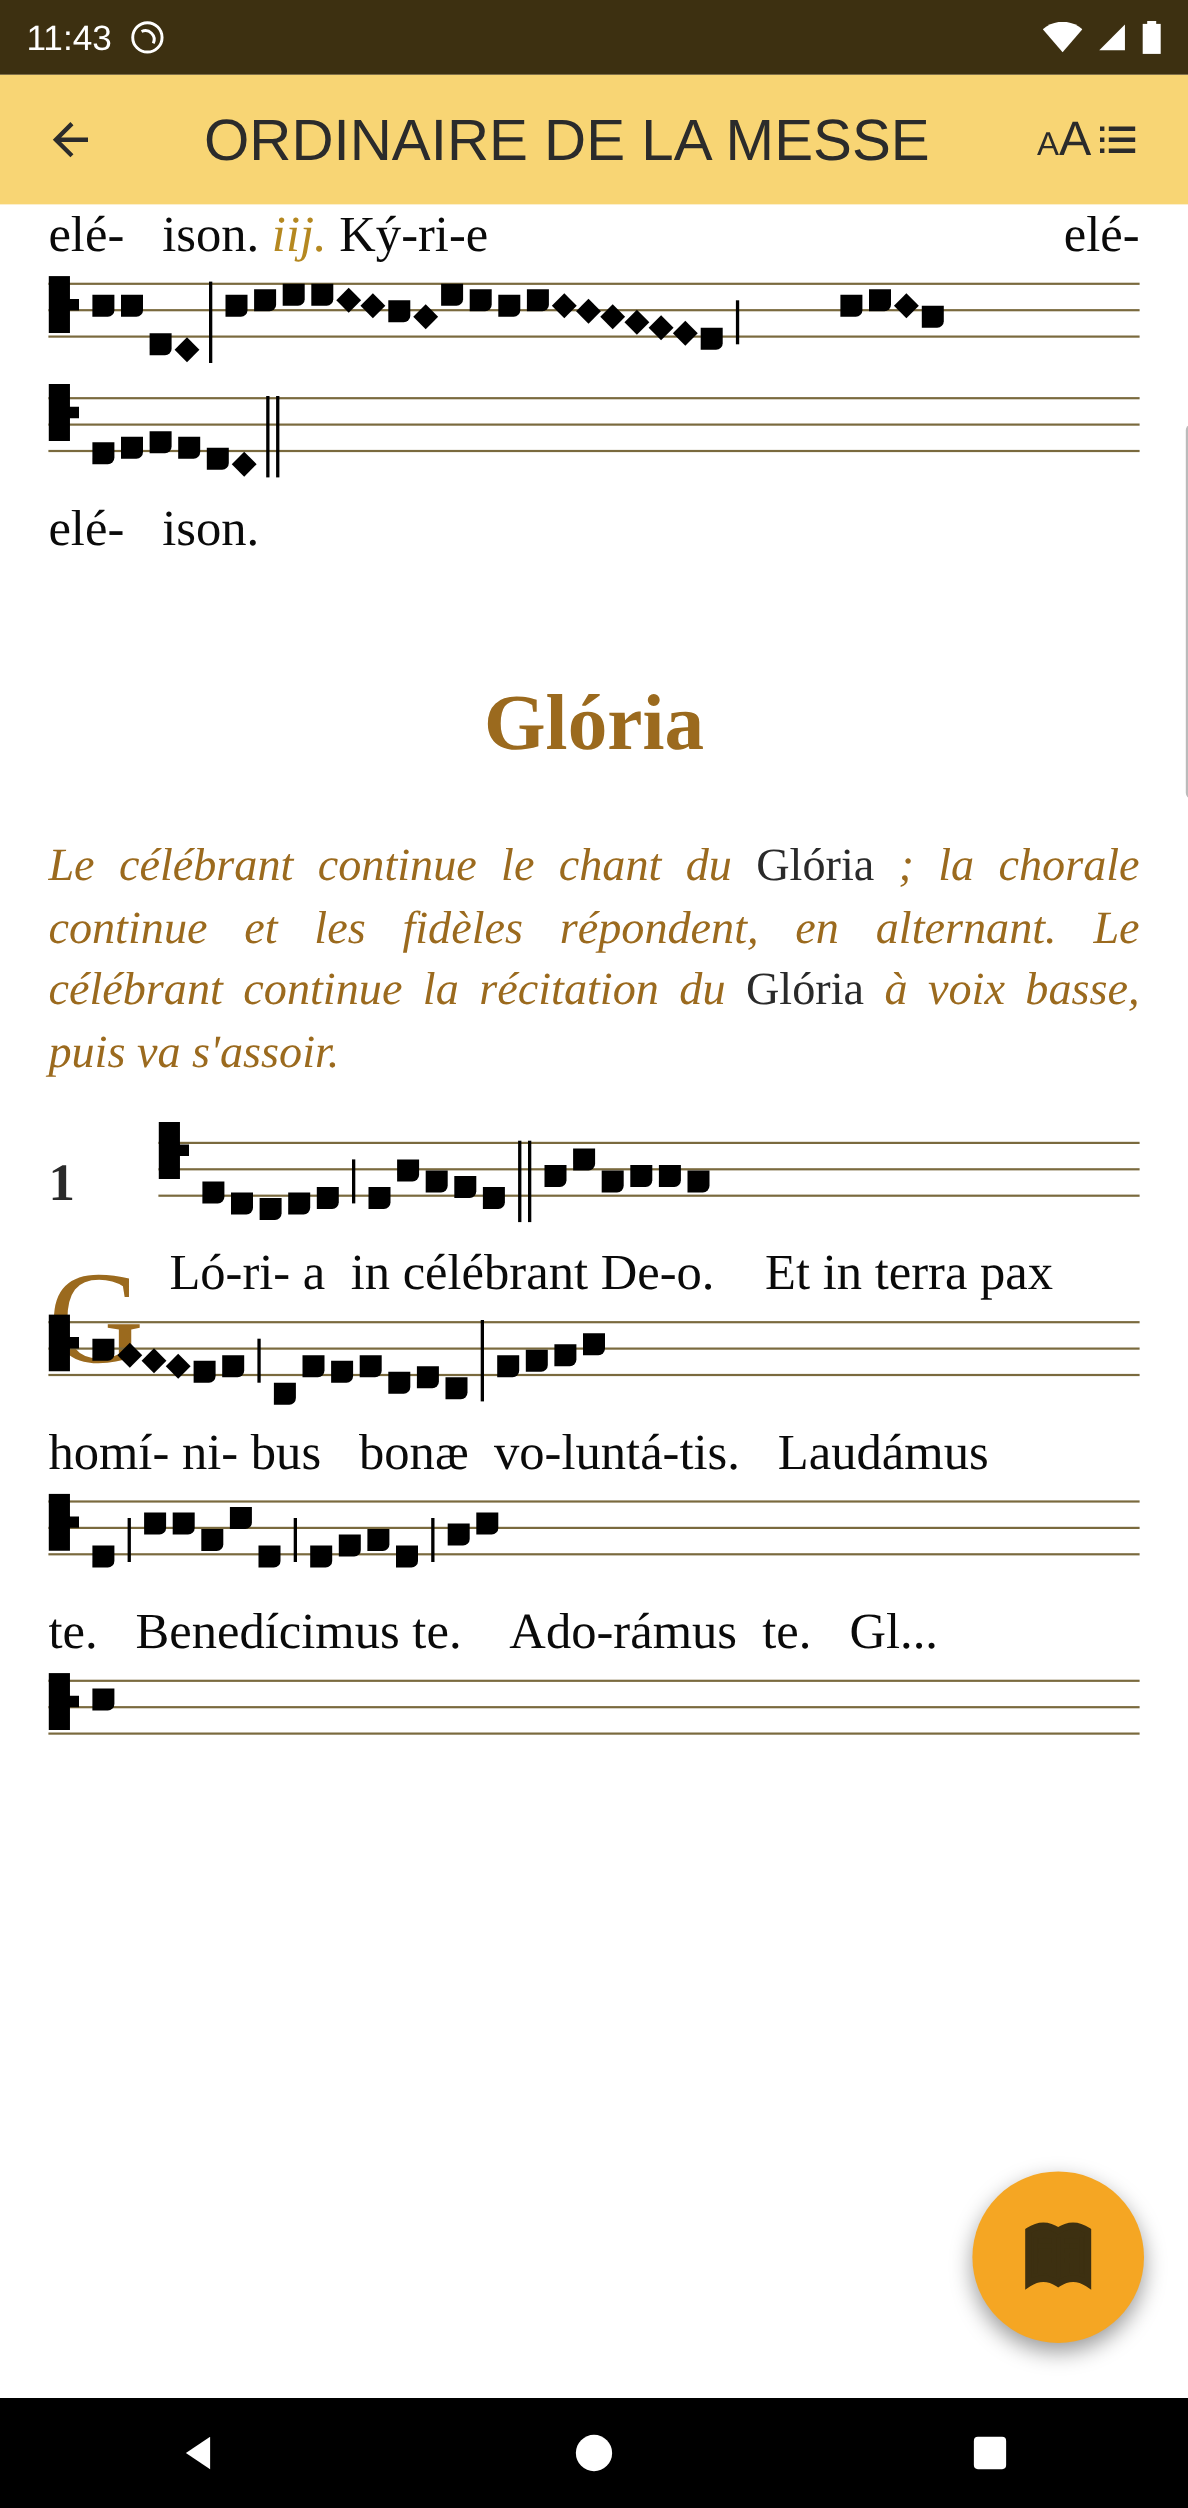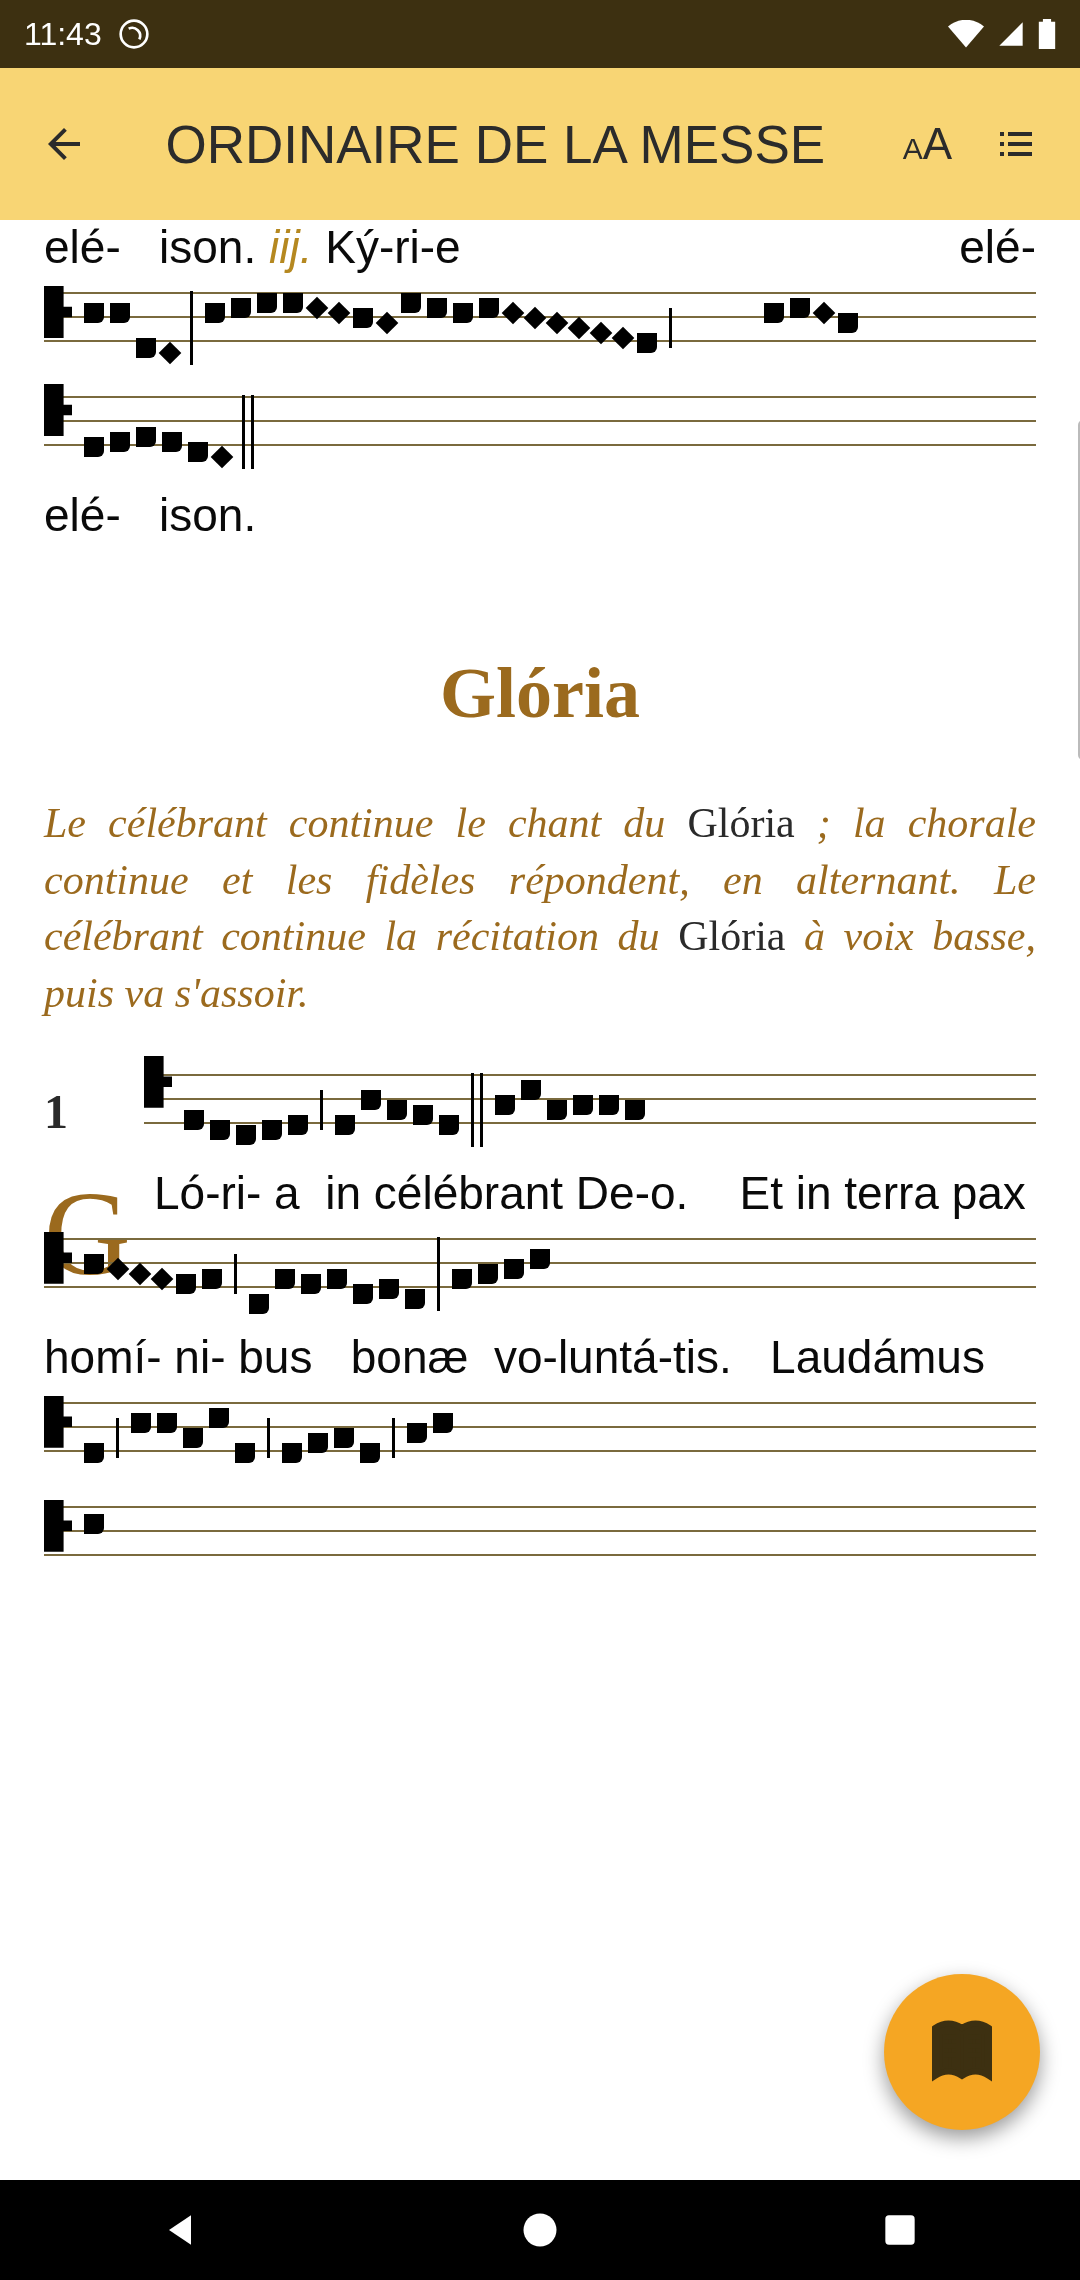--- a/index.html
+++ b/index.html
@@ -18,26 +18,25 @@
       display: flex;
       align-items: center;
       justify-content: space-between;
       padding: 0 24px;
       font-family: -apple-system, sans-serif;
       font-size: 32px;
     }
     .status-left { display: flex; align-items: center; gap: 16px; }
     .status-right { display: flex; align-items: center; gap: 12px; }
     .app-bar {
-      height: 152px;
+      height: 118px;
       background: #f8d574;
       display: flex;
       align-items: center;
       padding: 0 40px;
-      gap: 40px;
     }
     .back-arrow { width: 48px; height: 48px; flex-shrink: 0; }
     .app-title {
       flex: 1;
       text-align: center;
       font-size: 53px;
       color: #2b2b2b;
       font-family: -apple-system, 'Segoe UI', sans-serif;
       font-weight: 400;
       letter-spacing: 0px;
@@ -58,21 +57,21 @@
       background: #fff;
       padding: 0 44px;
       position: relative;
     }
     .chant-line {
       margin-bottom: 8px;
     }
     .lyric-line {
       font-size: 46px;
       color: #0a0a0a;
-      font-family: Liberation Sans, sans-serif;
+      font-family: Liberation Serif, serif;
       margin-bottom: 6px;
       white-space: pre;
     }
     .lyric-line .rubric { color: #b58820; font-style: italic; }
     .staff {
       height: 96px;
       position: relative;
       margin-bottom: 8px;
     }
     .staff::before {
@@ -400,20 +399,21 @@
           <div class="bar-line" style="height:40px"></div>
         <div class="neume punctum" style="margin-top:30px"></div>
           <div class="neume punctum" style="margin-top:10px"></div>
         <div class="neume punctum" style="margin-top:0px"></div>
           <div class="neume punctum" style="margin-top:30px"></div>
         <div class="bar-line" style="height:40px"></div>
         <div class="neume punctum" style="margin-top:-10px"></div>
           <div class="neume punctum" style="margin-top:-30px"></div>
       </div>
     </div>
+    <div class="lyric-line">te.   Benedícimus te.    Ado-rámus  te.   Gl...</div>
 
     <div class="staff" style="margin-left:0;height:50px">
       <div class="clef"></div>
       <div class="neumes">
           <div class="neume punctum" style="margin-top:10px"></div>
         </div>
     </div>
   </div>
 </div>
 

